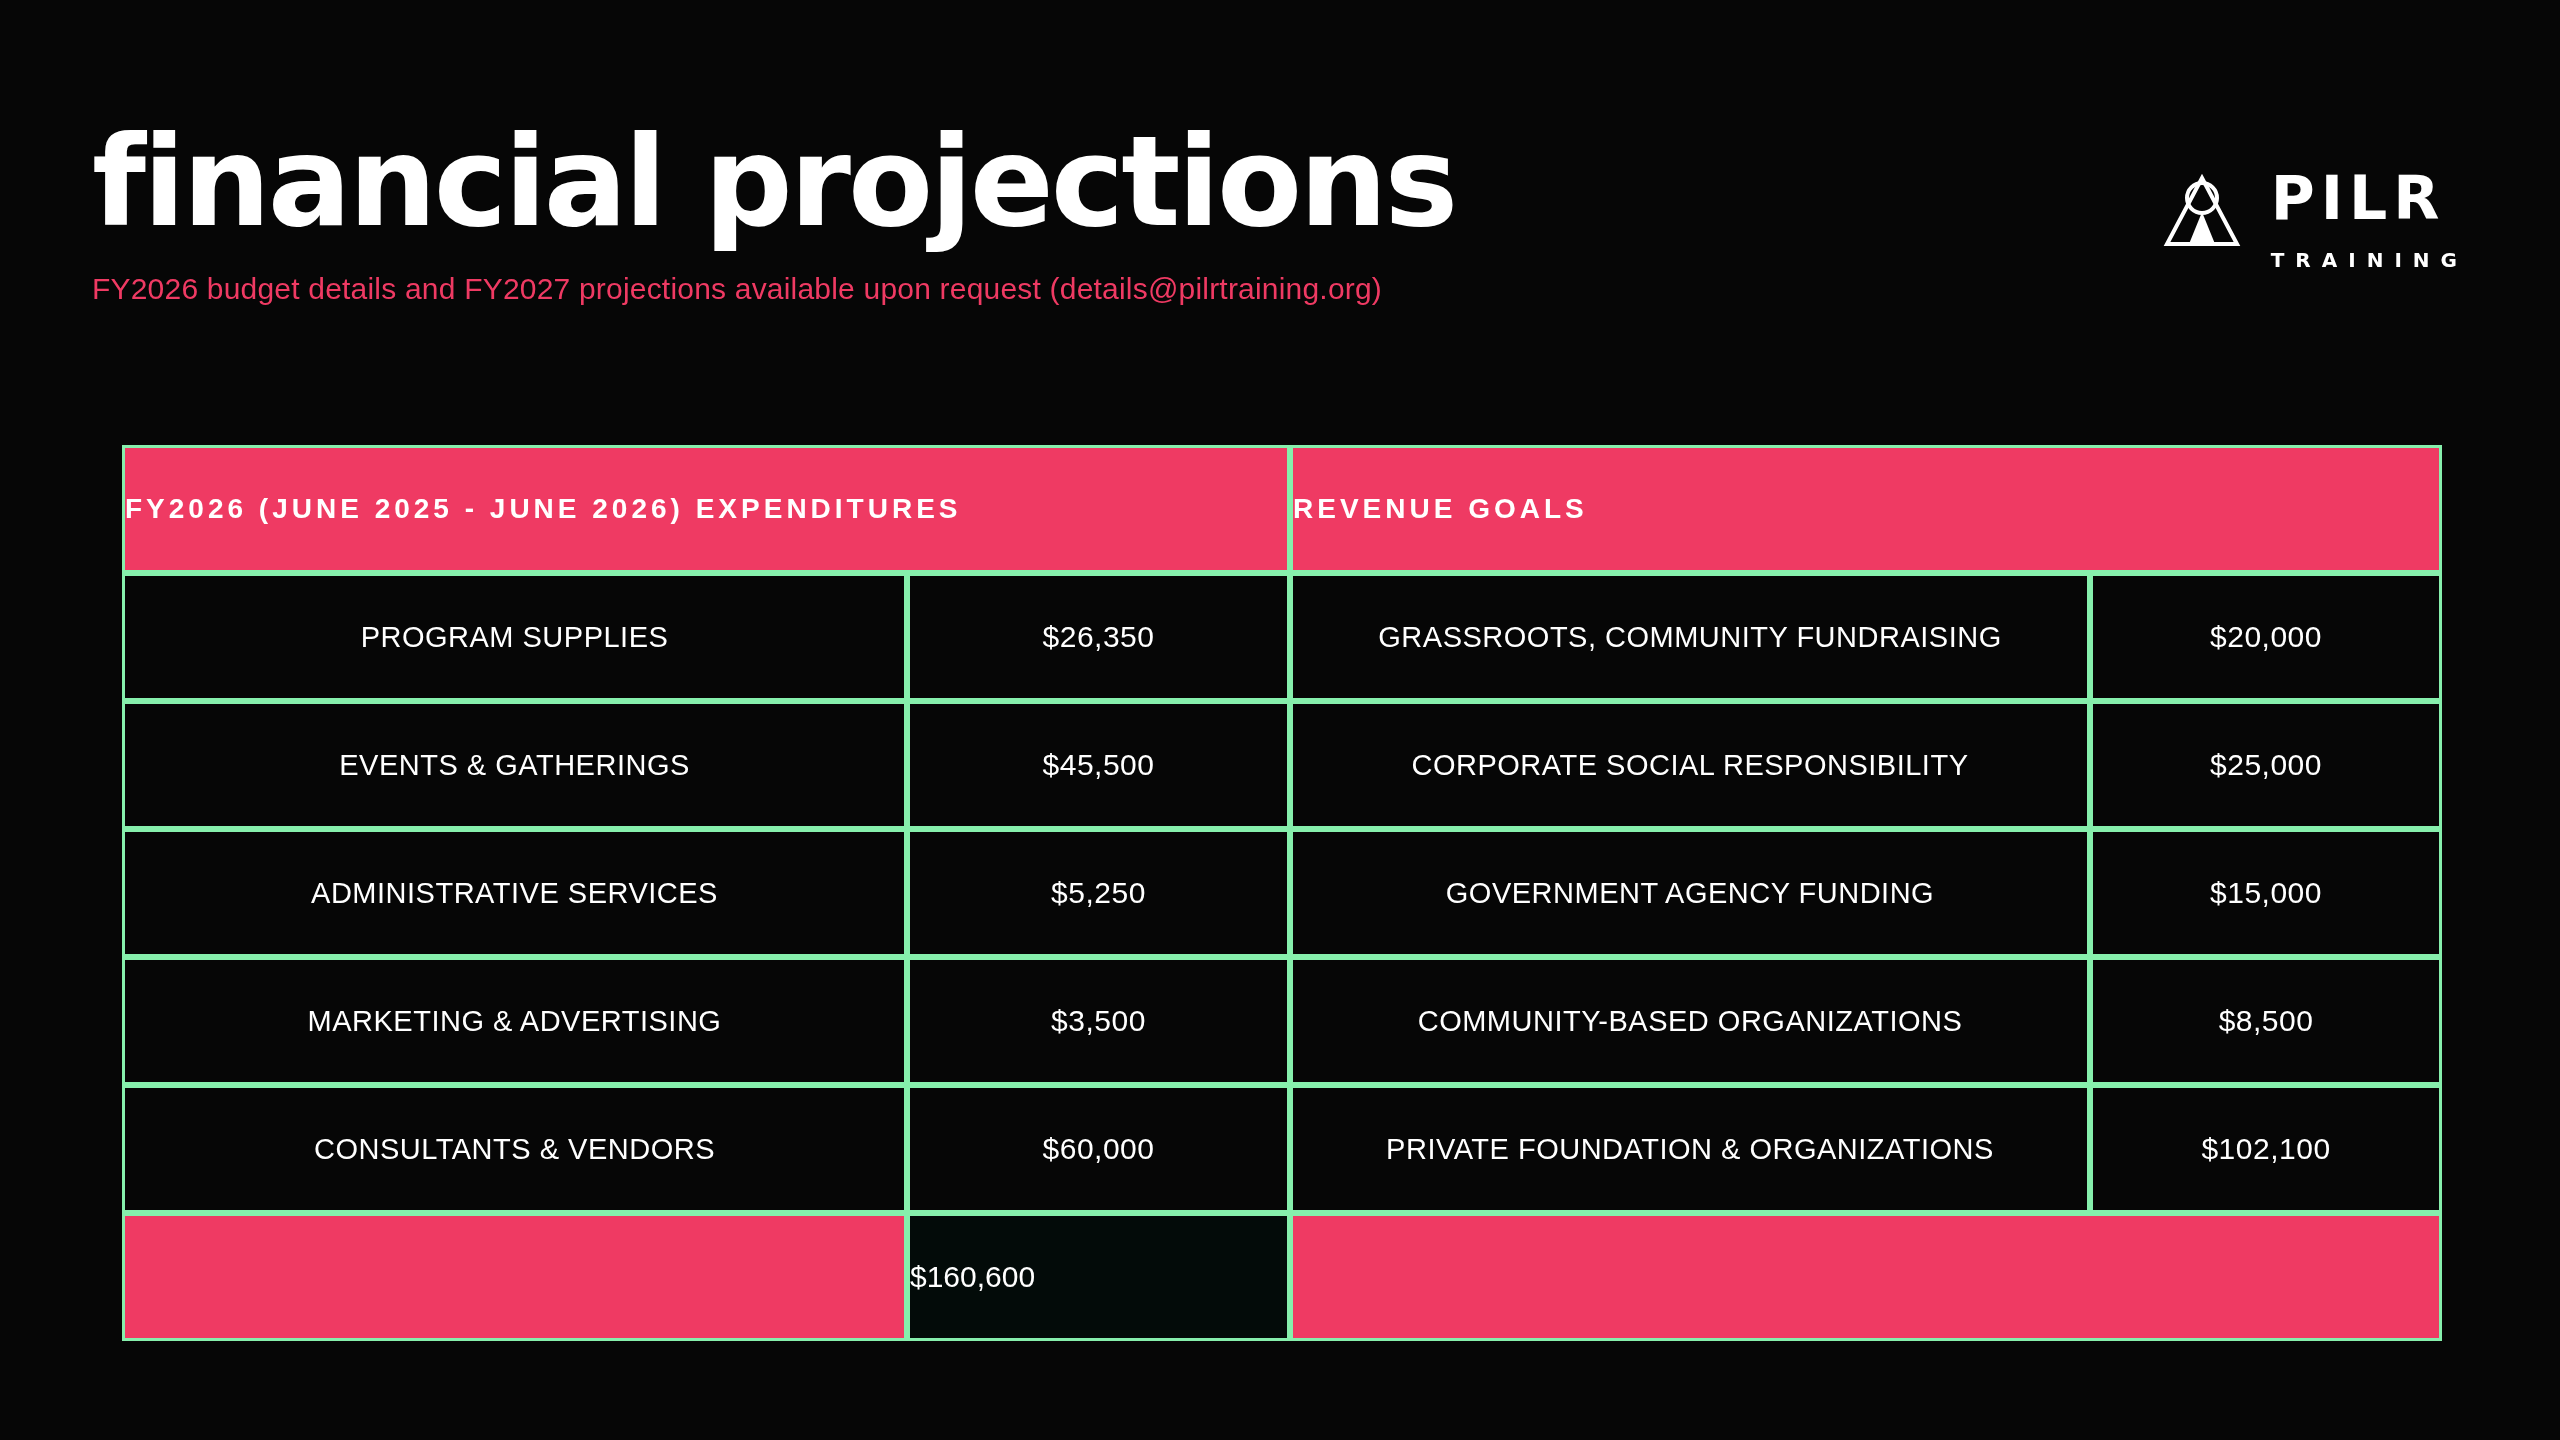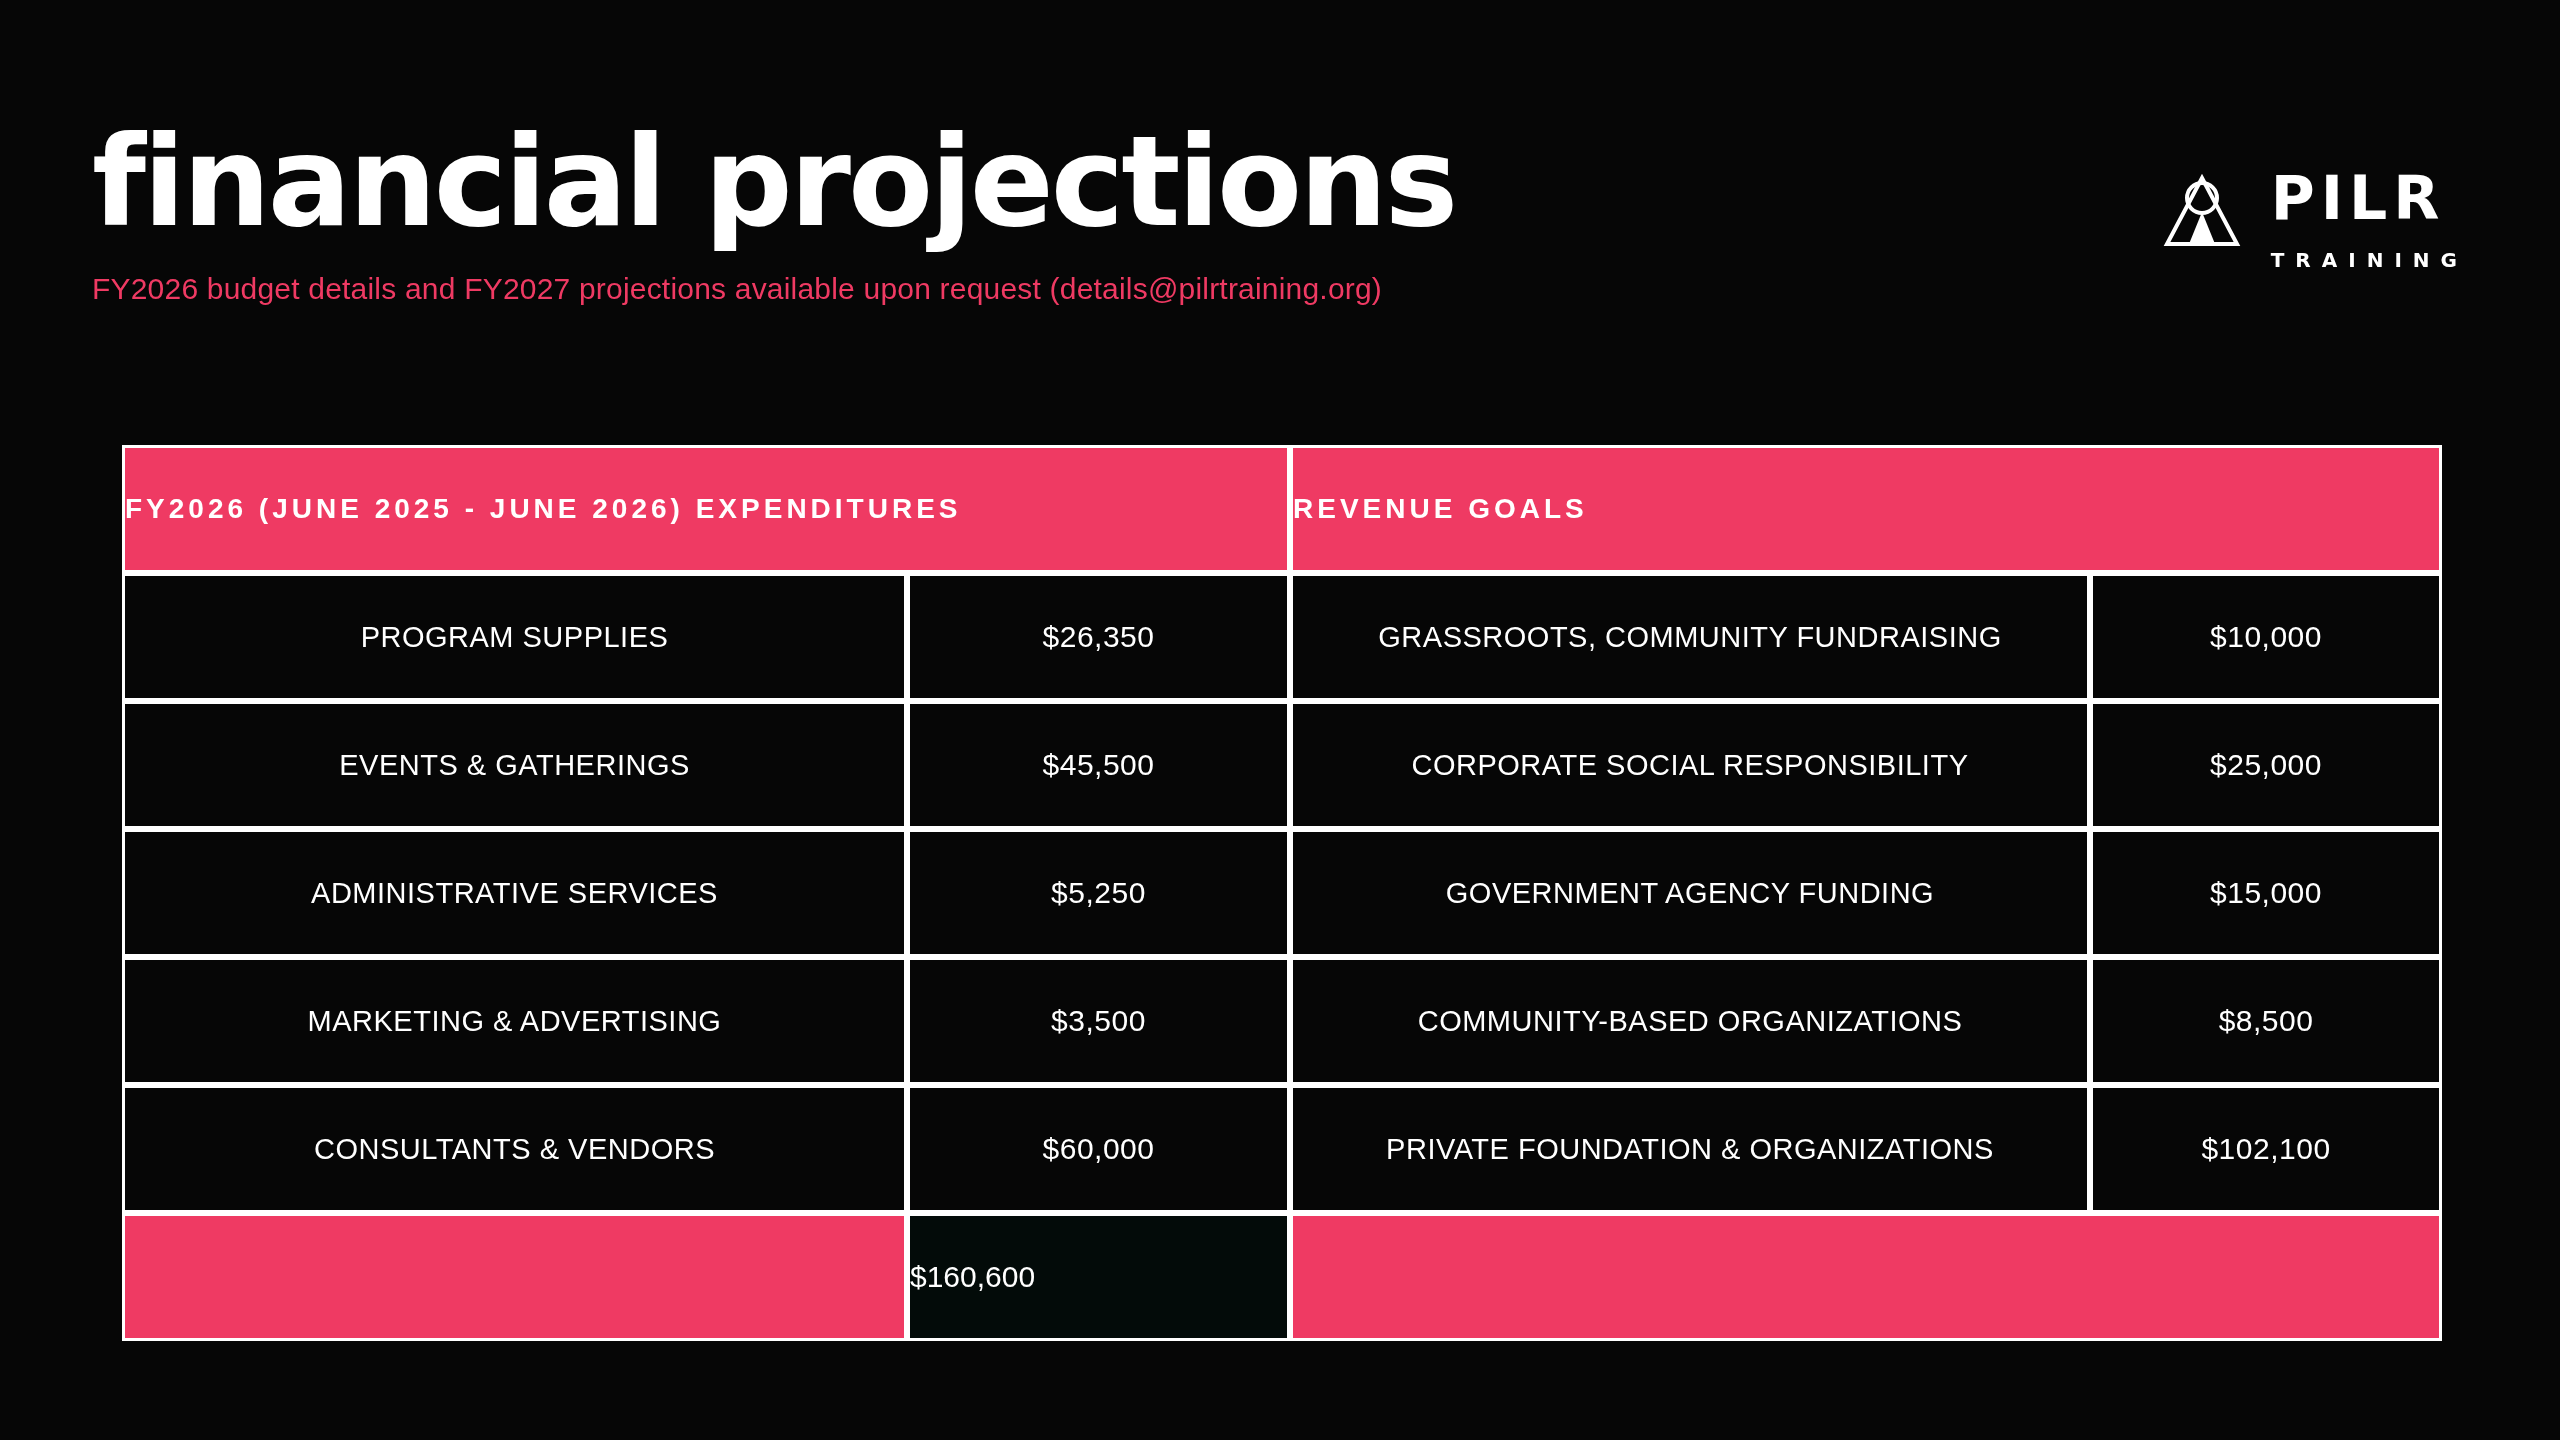--- a/index.html
+++ b/index.html
@@ -94,21 +94,21 @@
   }
 
   table.fin {
     border-collapse: separate;
     border-spacing: 0;
     width: 100%;
     table-layout: fixed;
   }
 
   table.fin td, table.fin th {
-    border: 3px solid #ffffff;
+    border: 3px solid #86efac;
     padding: 0;
     height: 128px;
     vertical-align: middle;
     box-sizing: border-box;
   }
 
   .hdr {
     background: #ef3a63;
     color: #ffffff;
     font-size: 28px;
@@ -191,21 +191,21 @@
         <tr>
           <th class="hdr" colspan="2">FY2026 (JUNE 2025 - JUNE 2026) EXPENDITURES</th>
           <th class="hdr" colspan="2">REVENUE GOALS</th>
         </tr>
       </thead>
       <tbody>
         <tr>
           <td class="cell-label">PROGRAM SUPPLIES</td>
           <td class="cell-amount">$26,350</td>
           <td class="cell-label">GRASSROOTS, COMMUNITY FUNDRAISING</td>
-          <td class="cell-amount">$10,000</td>
+          <td class="cell-amount">$20,000</td>
         </tr>
         <tr>
           <td class="cell-label">EVENTS &amp; GATHERINGS</td>
           <td class="cell-amount">$45,500</td>
           <td class="cell-label">CORPORATE SOCIAL RESPONSIBILITY</td>
           <td class="cell-amount">$25,000</td>
         </tr>
         <tr>
           <td class="cell-label">ADMINISTRATIVE SERVICES</td>
           <td class="cell-amount">$5,250</td>

